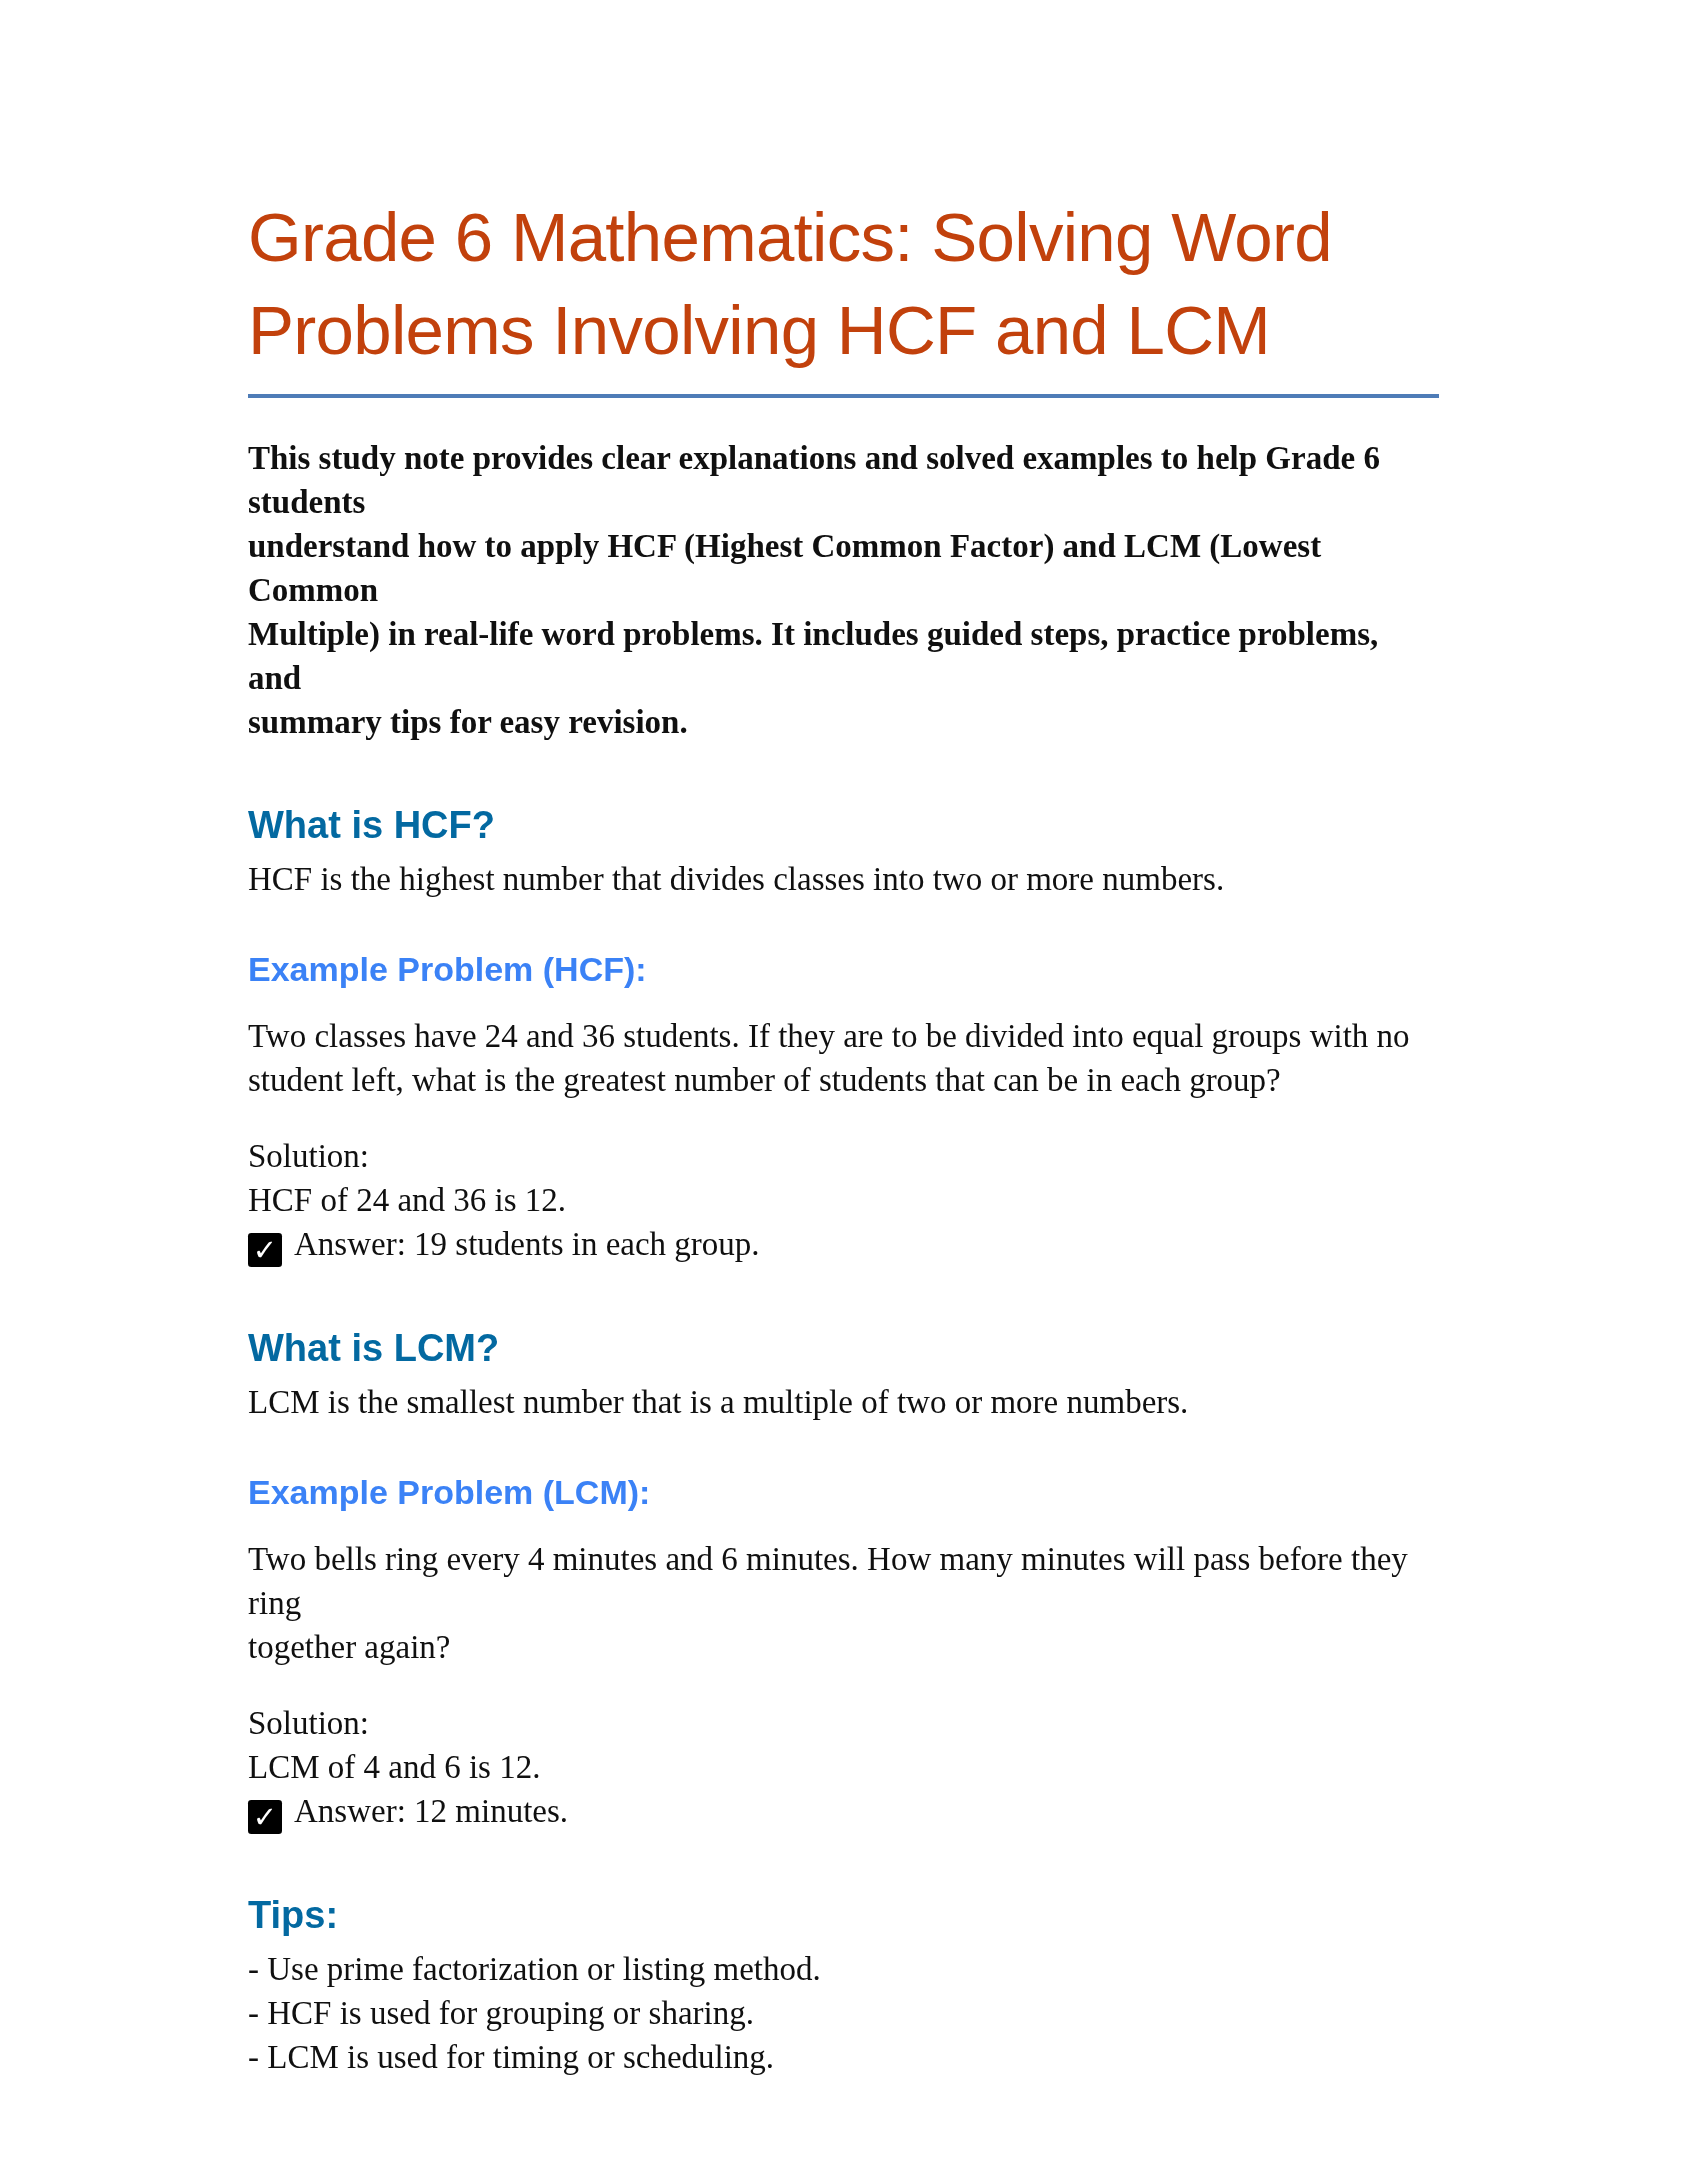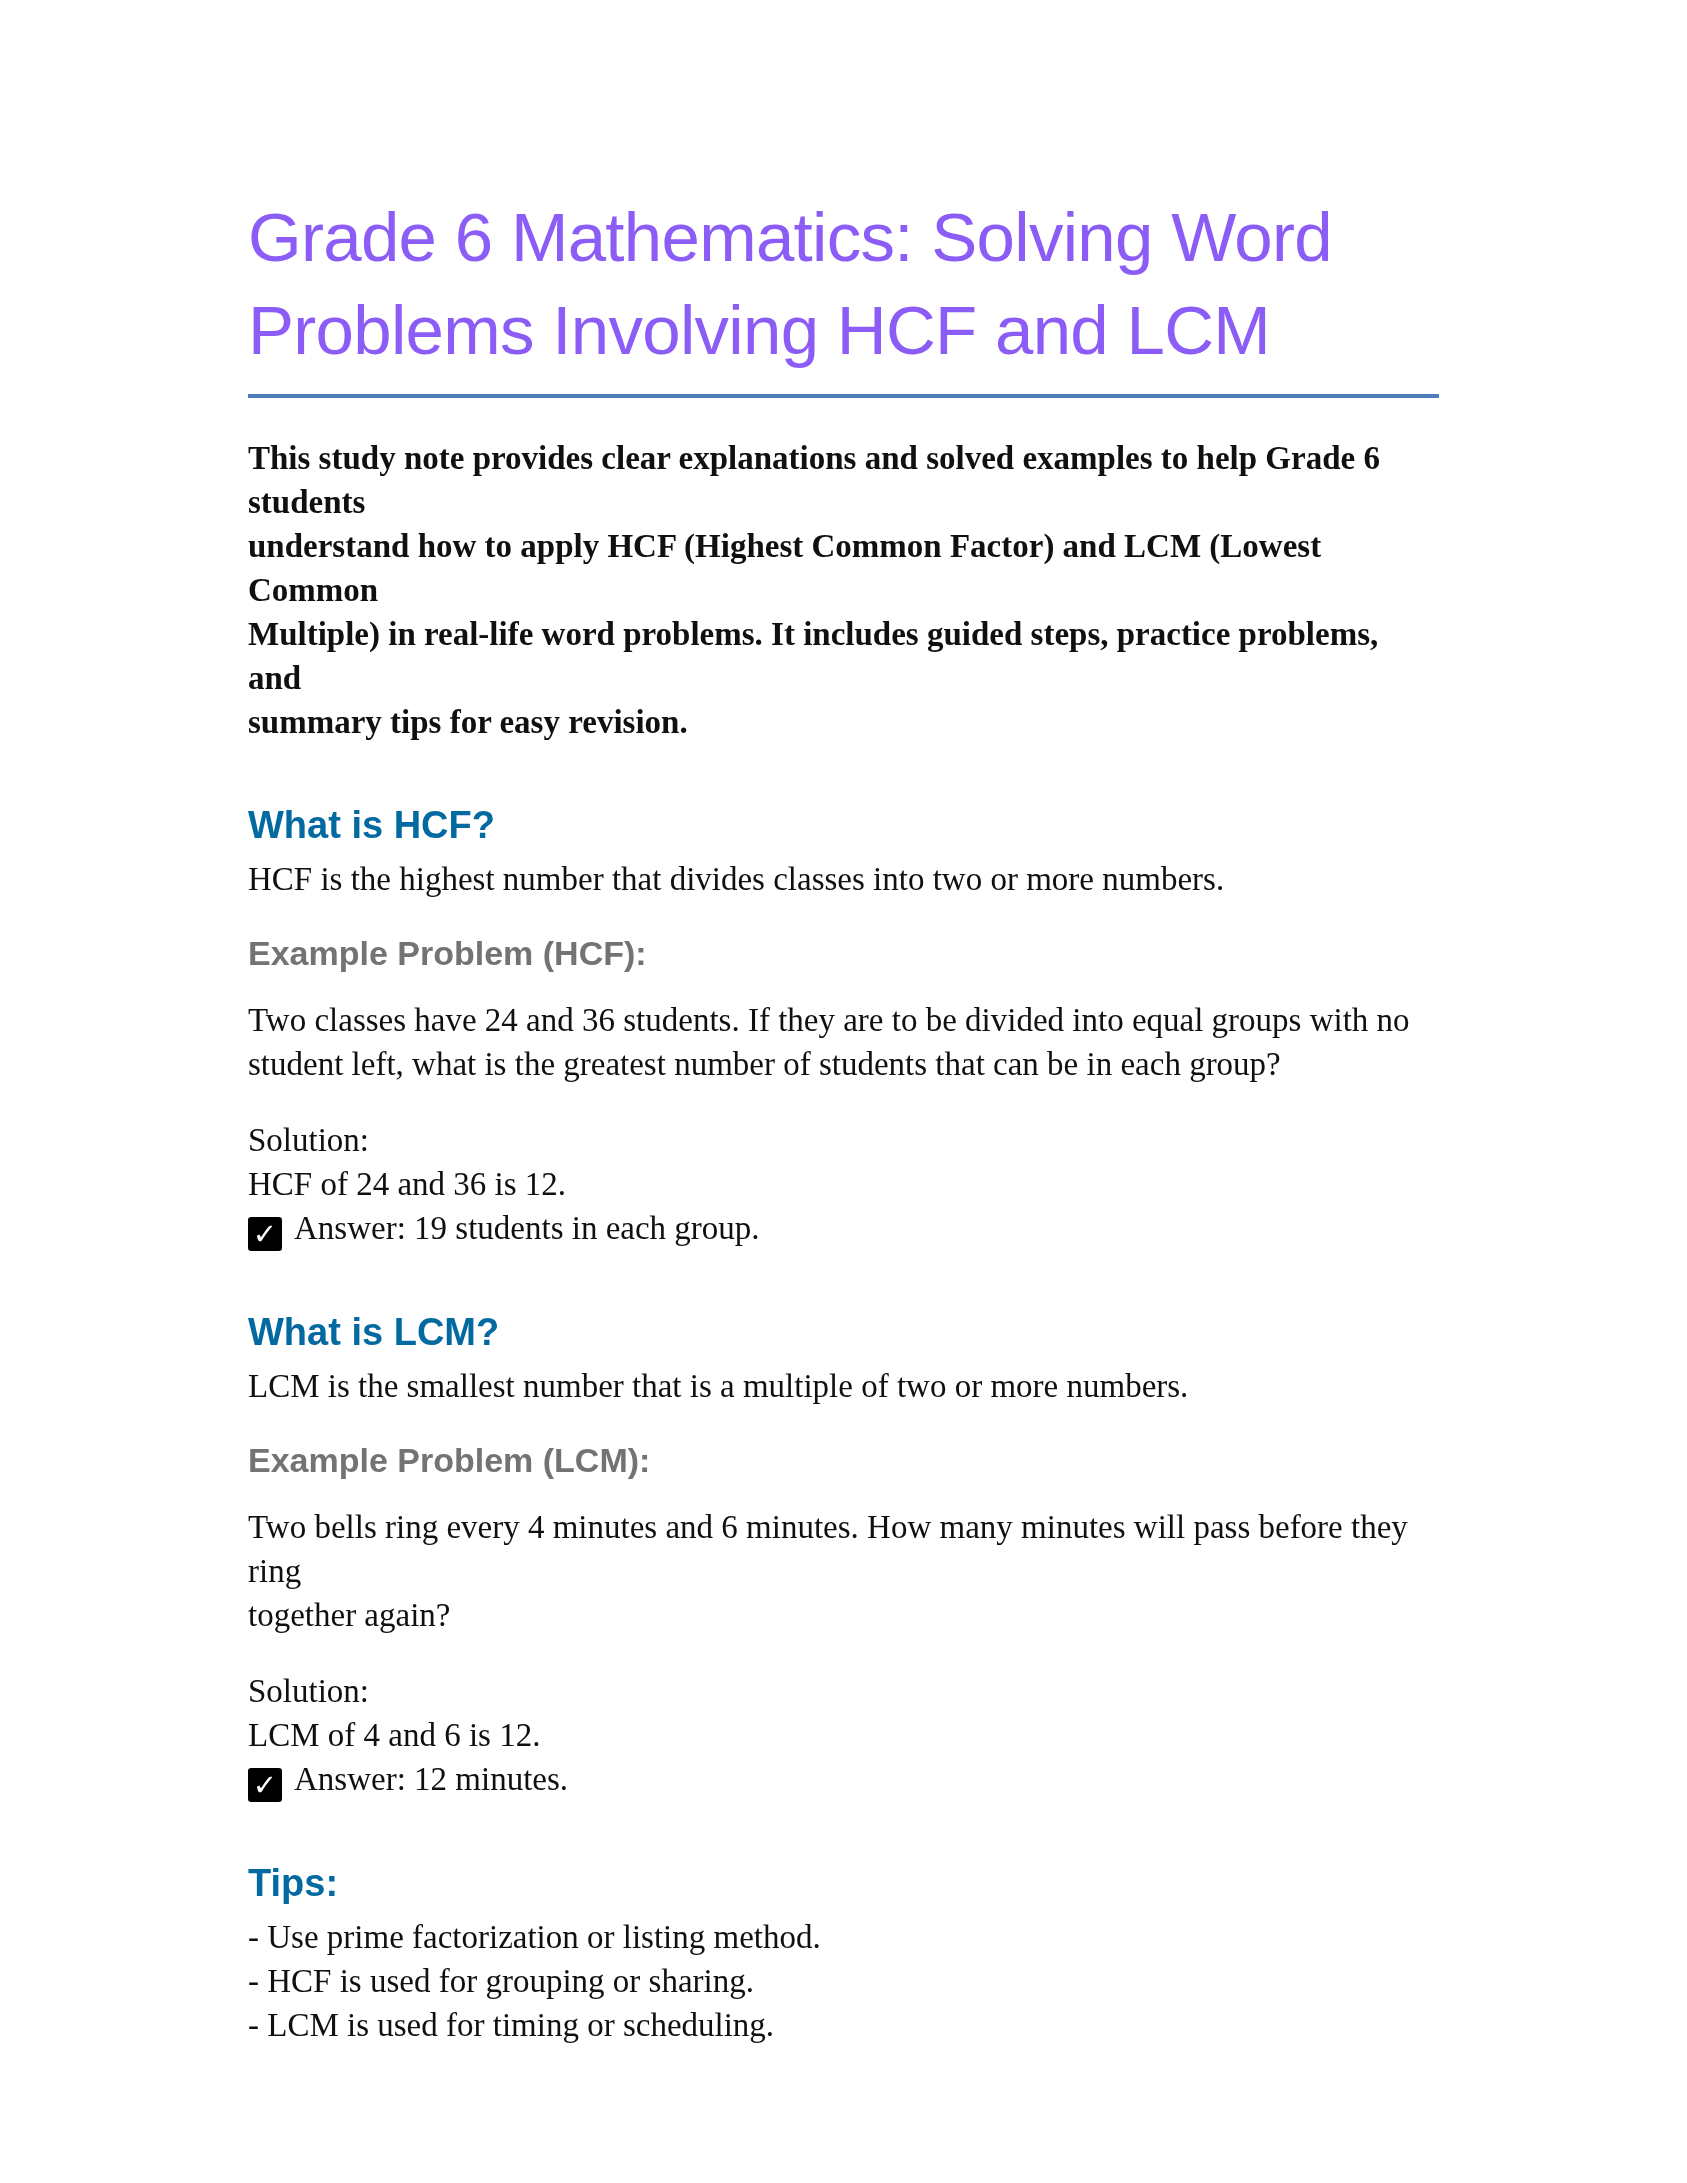--- a/index.html
+++ b/index.html
@@ -21,21 +21,21 @@
     padding: 191px 248px 0 248px;
     background: #ffffff;
     overflow: hidden;
   }
   .doc-title {
     font-family: "Liberation Sans", sans-serif;
     font-weight: 400;
     font-size: 69px;
     line-height: 93px;
     letter-spacing: -0.7px;
-    color: #8b5cf6;
+    color: #c2410c;
     white-space: pre-line;
     margin: 0;
   }
   .title-underline {
     height: 0;
     border-bottom: 4.6px solid #4E7CB7;
     margin-top: 17px;
   }
   .body-text {
     font-size: 33px;
@@ -53,22 +53,22 @@
     font-size: 38px;
     line-height: 46px;
     color: #0369a1;
     margin: 58px 0 0 0;
   }
   .h2 {
     font-family: "Liberation Sans", sans-serif;
     font-weight: 700;
     font-size: 34px;
     line-height: 41px;
-    color: #737373;
-    margin: 32px 0 0 0;
+    color: #3b82f6;
+    margin: 48px 0 0 0;
   }
   .after-heading { margin-top: 9.3px; }
   .after-subheading { margin-top: 24px; }
   .solution-block { margin-top: 32px; }
   .solution-block .line {
     font-size: 33px;
     line-height: 44px;
   }
   .check {
     display: inline-block;

